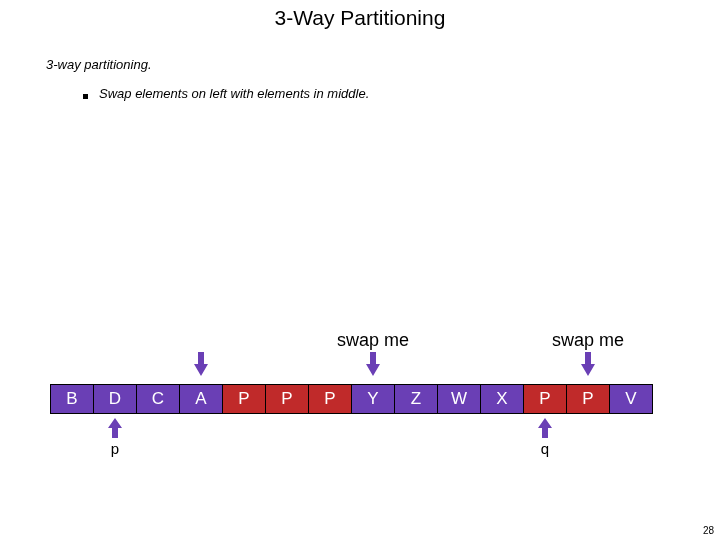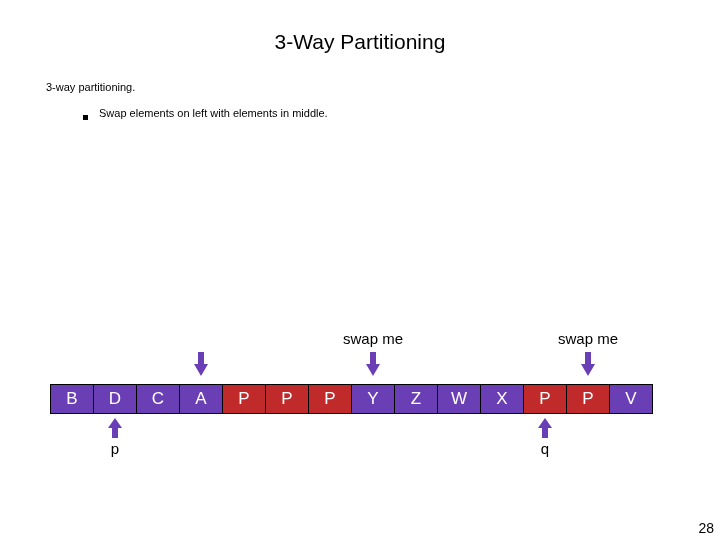--- a/index.html
+++ b/index.html
@@ -15,26 +15,27 @@
   }
   .slide {
     position: relative;
     width: 720px;
     height: 540px;
     box-sizing: border-box;
   }
   .title {
     text-align: center;
     font-size: 21px;
-    padding-top: 30px;
+    padding-top: 6px;
   }
   .body {
     padding: 26px 46px 0 46px;
-    font-size: 11px;
+    font-size: 13px;
     line-height: 1.35;
+    font-style: italic;
   }
   .heading {
     margin-bottom: 2px;
   }
   ul.bullets {
     list-style: none;
     margin: 11px;
     padding: 0 0 0 26px;
   }
   ul.bullets li {
@@ -81,31 +82,31 @@
     height: 44px;
   }
   .anno {
     position: absolute;
     width: 44px;
     text-align: center;
     font-size: 15px;
   }
   .swap-label {
     position: absolute;
-    font-size: 15px;
+    font-size: 18px;
     white-space: nowrap;
     transform: translateX(-50%);
     text-align: center;
   }
 
   .page-number {
     position: absolute;
     right: 6px;
     bottom: 4px;
-    font-size: 14px;
+    font-size: 10px;
     color: #000;
     font-family: Arial, sans-serif;
   }
 </style>
 </head>
 <body>
 
 <div class="slide">
 
   <div class="title">3-Way Partitioning</div>

